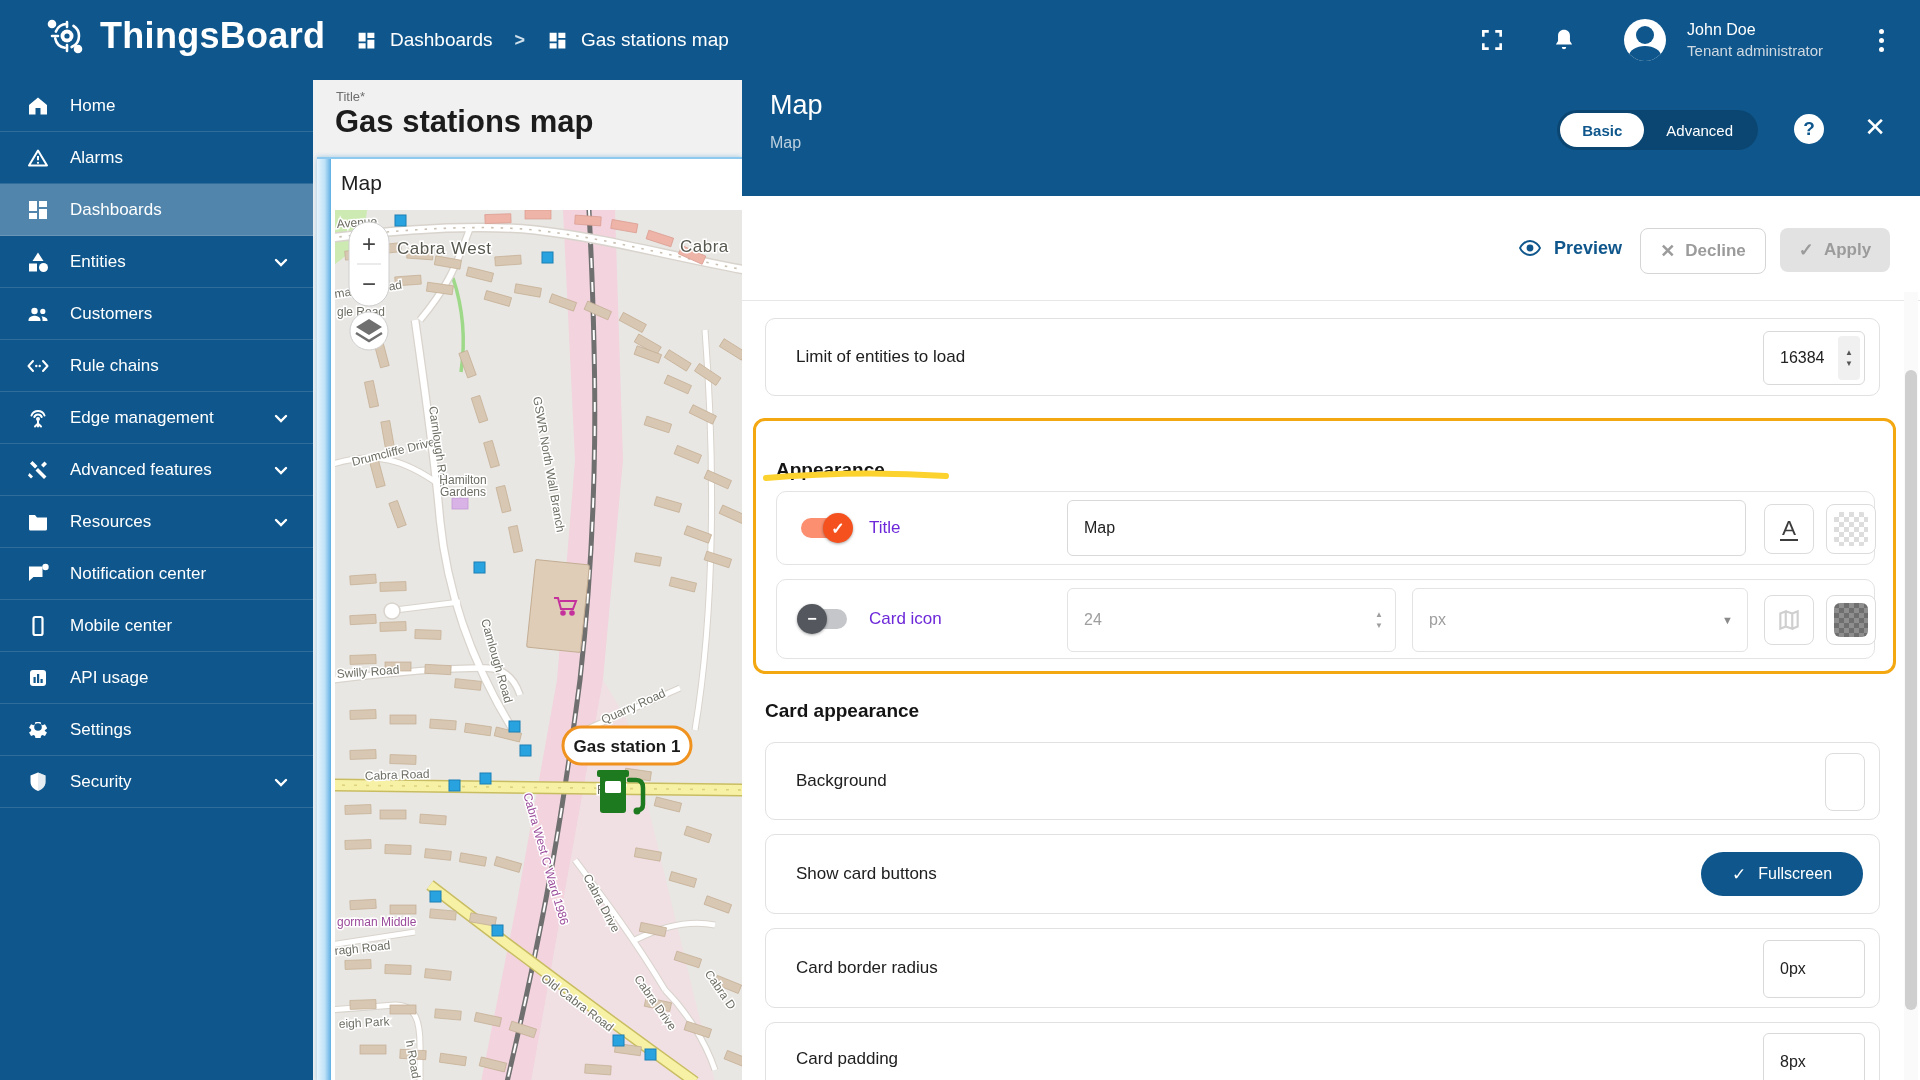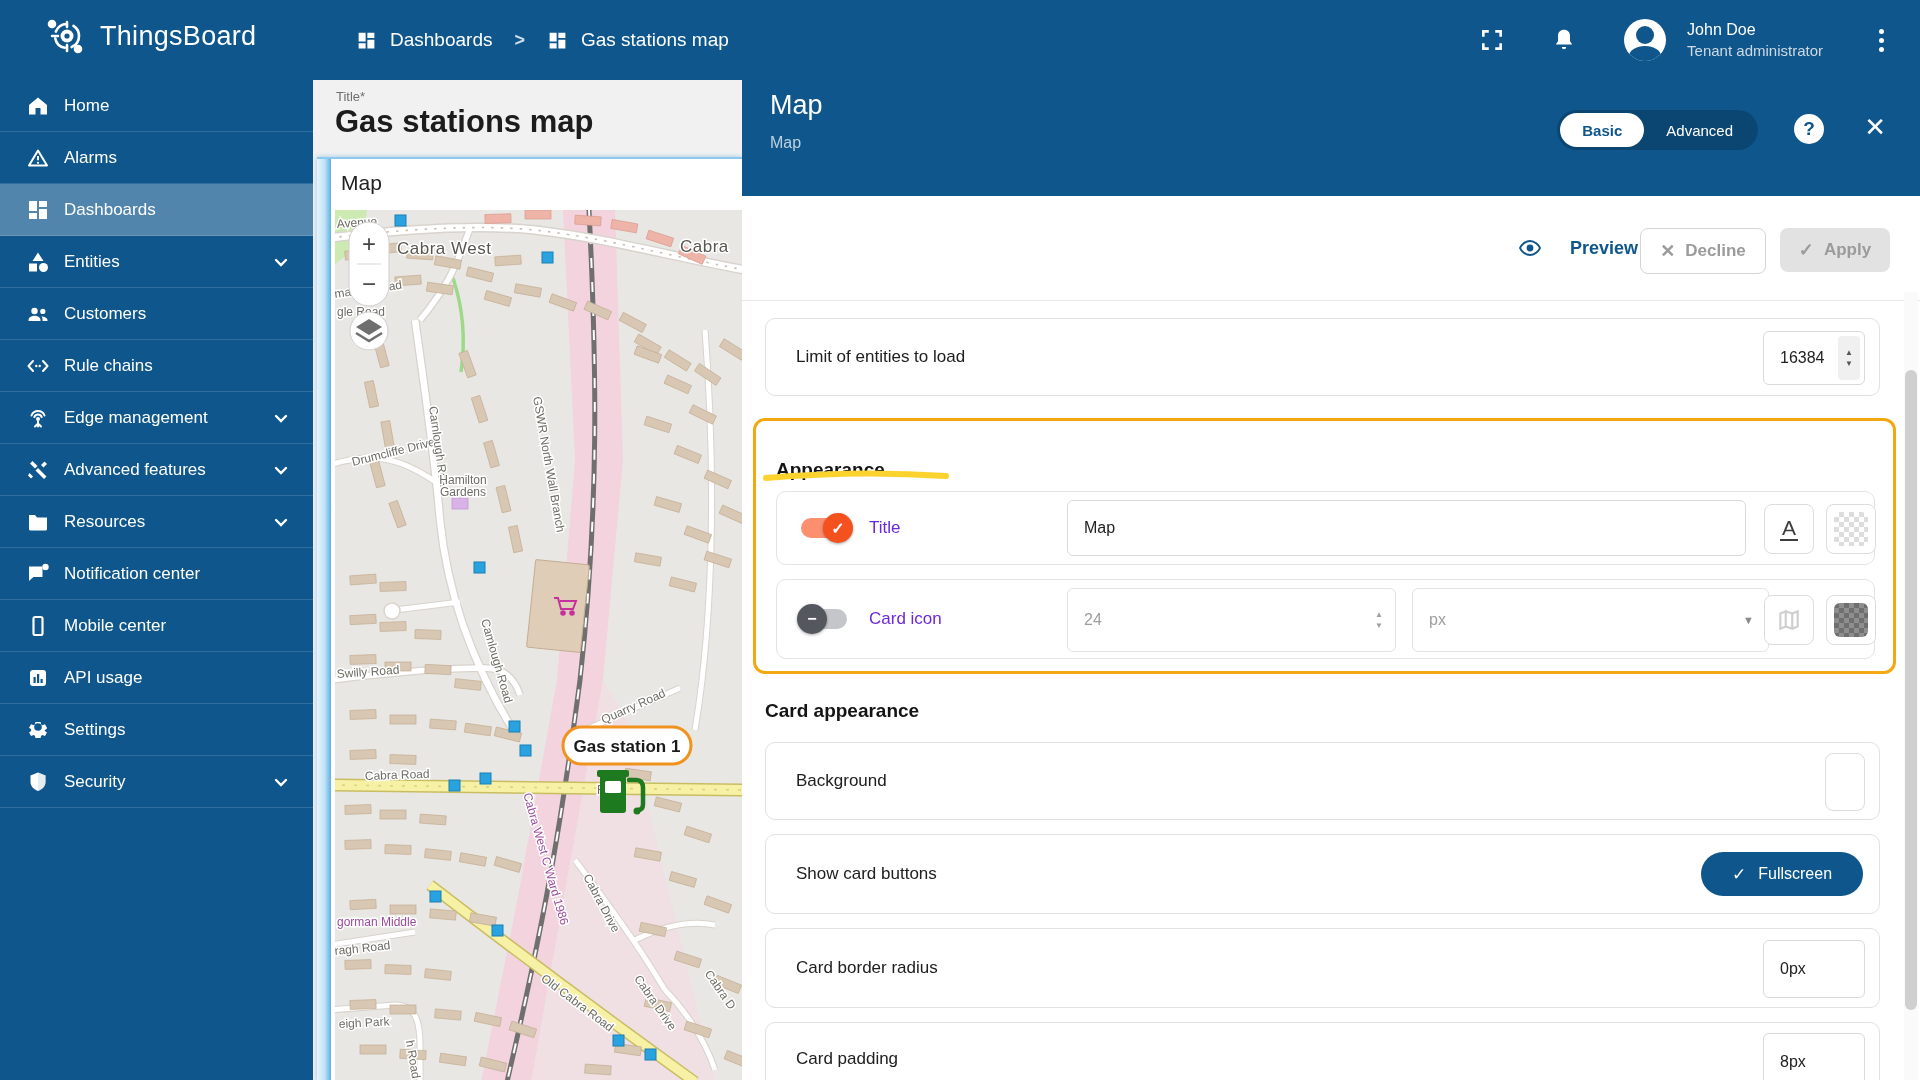--- a/index.html
+++ b/index.html
@@ -1,40 +1,40 @@
 <!DOCTYPE html>
 <html><head>
 <meta charset="utf-8">
 <style>
   html,body{margin:0;padding:0;width:1920px;height:1080px;overflow:hidden;
     font-family:"Liberation Sans",sans-serif;background:#eef0f1;}
   
   #appbar{position:absolute;left:0;top:0;width:1920px;height:80px;background:#0E568B;color:#fff;z-index:30;}
   .logo-wrap{position:absolute;left:44px;top:14px;display:flex;align-items:center;gap:12px;}
-  .logo-text{font-size:27px;font-weight:400;letter-spacing:.3px;}
+  .logo-text{font-size:36px;font-weight:700;letter-spacing:.3px;}
   .crumbs{position:absolute;left:356px;top:0;height:80px;display:flex;align-items:center;gap:22px;}
   .crumb{display:flex;align-items:center;gap:13px;font-size:19px;font-weight:500;color:#fff;cursor:pointer;}
   .crumb-sep{font-size:18px;color:#cfe0ec;font-weight:700;}
   .bar-right{position:absolute;right:0;top:0;height:80px;display:flex;align-items:center;gap:8px;}
   .iconbtn{width:40px;height:40px;display:flex;align-items:center;justify-content:center;cursor:pointer;}
   .avatar{width:42px;height:42px;border-radius:50%;background:#fff;position:relative;overflow:hidden;margin-left:32px;}
   .avatar .head{position:absolute;left:12px;top:7px;width:18px;height:18px;border-radius:50%;background:#0E568B;}
   .avatar .body{position:absolute;left:5px;top:27px;width:32px;height:20px;border-radius:50%;background:#0E568B;}
   .user-block{margin-left:13px;line-height:1.35;}
   .user-name{font-size:16px;color:#fff;}
   .user-role{font-size:15px;color:#cfd9e2;}
   .kebab{display:flex;flex-direction:column;gap:4px;align-items:center;margin:0 36px 0 48px;cursor:pointer;}
   .kebab i{width:5px;height:5px;border-radius:50%;background:#fff;}
   
   #sidebar{position:absolute;left:0;top:80px;width:313px;height:1000px;background:#0E568B;z-index:20;}
   .nav-item{height:51px;display:flex;align-items:center;border-bottom:1px solid rgba(255,255,255,.14);
     color:#fff;cursor:pointer;position:relative;}
   .nav-item.sel{background:rgba(255,255,255,.28);}
   .nav-icon{width:24px;height:24px;margin-left:26px;flex:0 0 24px;}
-  .nav-label{margin-left:14px;font-size:17px;font-weight:500;}
+  .nav-label{margin-left:20px;font-size:17px;font-weight:500;}
   .nav-chev{position:absolute;right:24px;width:16px;height:16px;}
   
   #editor{position:absolute;left:313px;top:80px;width:429px;height:1000px;background:#f1f1f1;}
   .title-label{position:absolute;left:23px;top:9px;font-size:13px;color:#6f6f6f;}
   .title-value{position:absolute;left:22px;top:24px;font-size:31px;font-weight:700;color:#1c1c1c;}
   #widgetcard{position:absolute;left:4px;top:77px;width:425px;height:923px;background:#fff;
     border-top:2px solid #8ecaef;box-shadow:0 0 5px rgba(60,150,210,.45);}
   #widgetcard .selglow{position:absolute;left:0;top:0;bottom:0;width:14px;
     background:linear-gradient(90deg,#e7f4fd 0%,#bfe2f7 55%,#5fafe4 100%);}
   .widget-title{position:absolute;left:24px;top:12px;font-size:21px;color:#212121;}
@@ -53,21 +53,21 @@
   .panel-sub{position:absolute;left:28px;top:54px;font-size:16px;color:rgba(255,255,255,.72);}
   .seg{position:absolute;right:162px;top:30px;height:40px;background:rgba(0,0,0,.18);border-radius:20px;
     display:flex;align-items:center;padding:0 3px;}
   .seg .on{background:#fff;color:#0E568B;border-radius:17px;height:34px;display:flex;align-items:center;
     padding:0 22px;font-size:15px;font-weight:700;cursor:pointer;}
   .seg .off{color:#fff;padding:0 22px;font-size:15px;font-weight:500;cursor:pointer;}
   .helpbtn{position:absolute;right:96px;top:34px;width:30px;height:30px;border-radius:50%;background:#fff;
     color:#0E568B;display:flex;align-items:center;justify-content:center;font-size:19px;font-weight:700;cursor:pointer;}
   .closebtn{position:absolute;right:34px;top:32px;font-size:26px;color:#fff;cursor:pointer;font-weight:400;}
   .actions{position:absolute;left:0;top:116px;width:1178px;height:104px;background:#fff;border-bottom:1px solid #e7e7e7;}
-  .preview{position:absolute;left:776px;top:40px;display:flex;align-items:center;gap:28px;color:#0E568B;
+  .preview{position:absolute;left:776px;top:40px;display:flex;align-items:center;gap:12px;color:#0E568B;
     font-size:18px;font-weight:700;cursor:pointer;}
   .btn{position:absolute;top:32px;height:44px;border-radius:8px;display:flex;align-items:center;justify-content:center;
     gap:10px;font-size:17px;font-weight:700;color:#9b9b9b;cursor:default;}
   .btn-decline{left:898px;width:124px;border:1px solid #d5d5d5;background:#fff;}
   .btn-apply{left:1038px;width:110px;background:#e2e2e2;}
   .rowcard{position:absolute;left:23px;width:1113px;background:#fff;border:1px solid #e1e1e1;border-radius:10px;}
   .rowlabel{position:absolute;left:30px;top:50%;transform:translateY(-50%);font-size:17px;color:#202020;}
   .spinbox{position:absolute;border:1px solid #d9d9d9;border-radius:6px;background:#fff;}
   .spinval{position:absolute;left:16px;top:50%;transform:translateY(-50%);font-size:16px;color:#222;}
   .spin-arrows{position:absolute;right:4px;top:4px;bottom:4px;width:22px;background:#f0f0f0;border-radius:4px;
@@ -586,21 +586,21 @@
           <div class="thumb">−</div>
       </div>
       <span class="tglabel">Card icon</span>
       <div class="spinbox" style="left:290px;top:8px;width:327px;height:62px;border-color:#e3e3e3;">
         <span class="spinval ghost">24</span>
         <div style="position:absolute;right:12px;top:50%;transform:translateY(-50%);display:flex;flex-direction:column;gap:3px;">
           <span style="font-size:8px;color:#9e9e9e;line-height:1;">▲</span>
             <span style="font-size:8px;color:#9e9e9e;line-height:1;">▼</span>
         </div>
       </div>
-      <div class="spinbox" style="left:635px;top:8px;width:334px;height:62px;border-color:#e3e3e3;padding-left:21px;">
+      <div class="spinbox" style="left:635px;top:8px;width:334px;height:62px;border-color:#e3e3e3;">
         <span class="spinval ghost">px</span>
         <span class="selcaret">▼</span>
       </div>
       <div class="sqbtn" style="left:987px;top:15px;">
         <svg width="26" height="26" viewBox="0 0 24 24" fill="none" stroke="#cfcfcf" stroke-width="2">
           <path d="M9 4 L9 18 L4 20 L4 6 Z M9 4 L15 6 L15 20 L9 18 M15 6 L20 4 L20 18 L15 20"></path>
           </svg>
       </div>
       <div class="sqbtn" style="left:1049px;top:15px;">
         <div class="checker-dark"></div>

